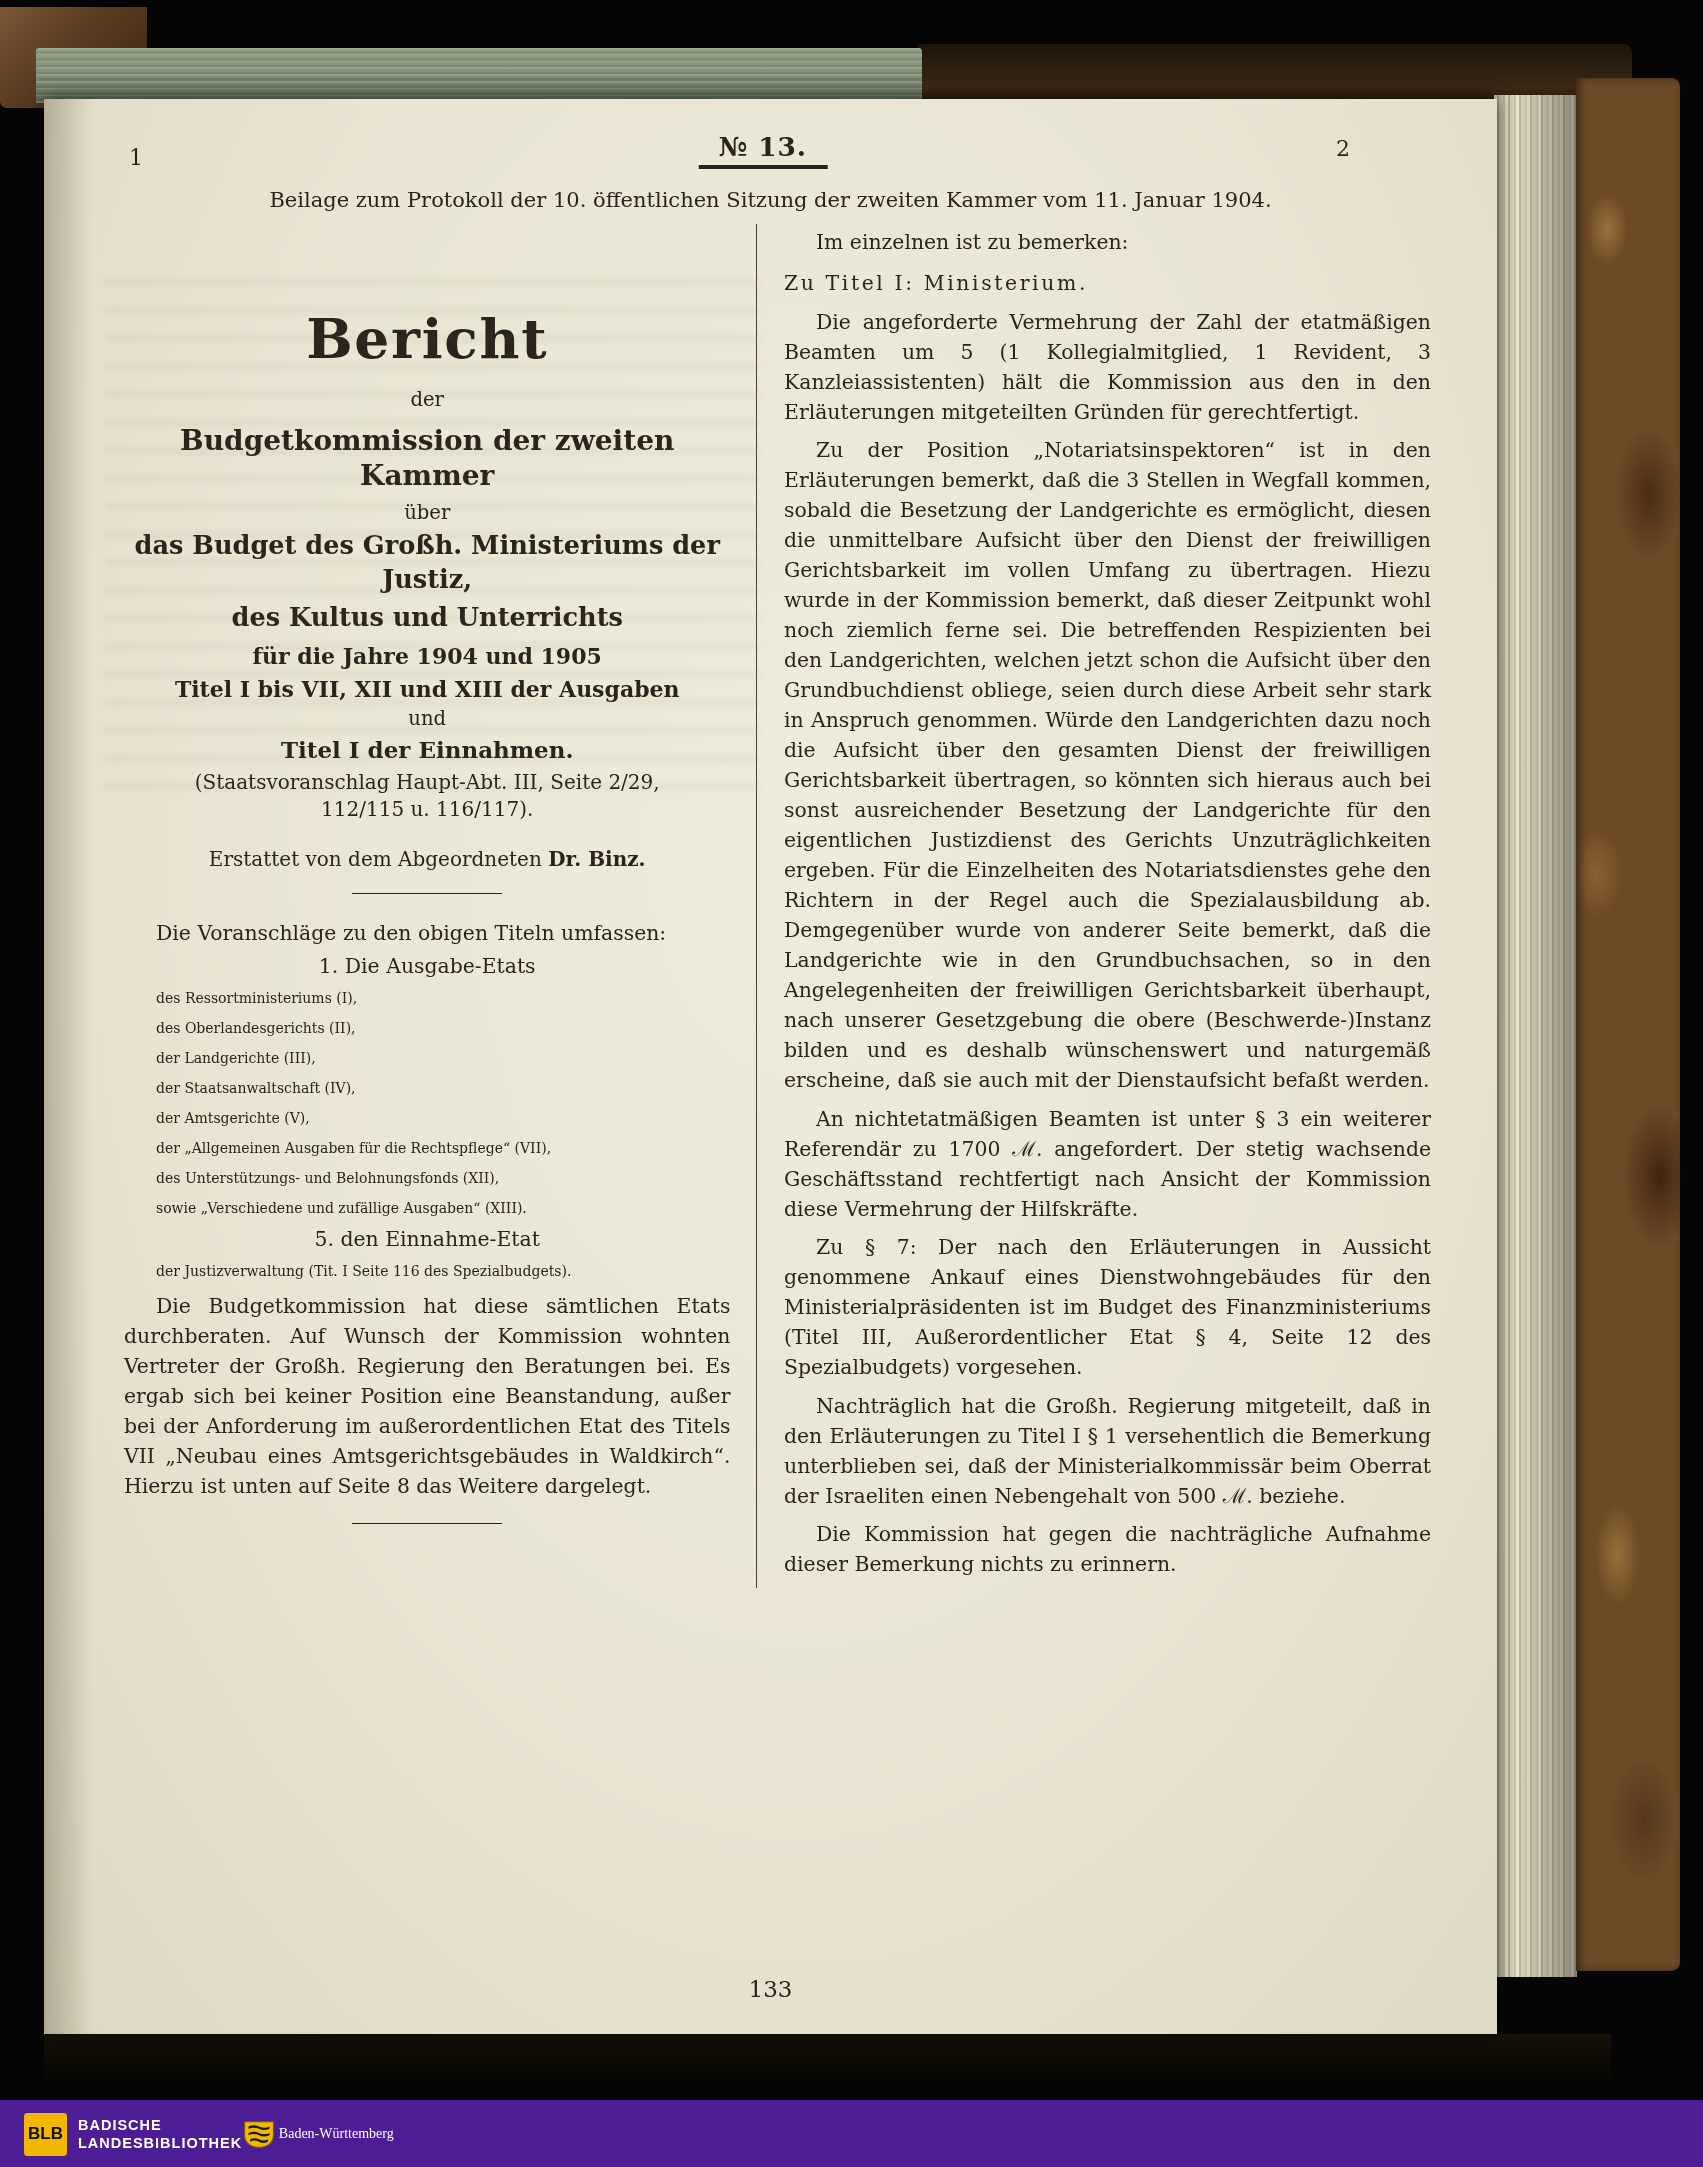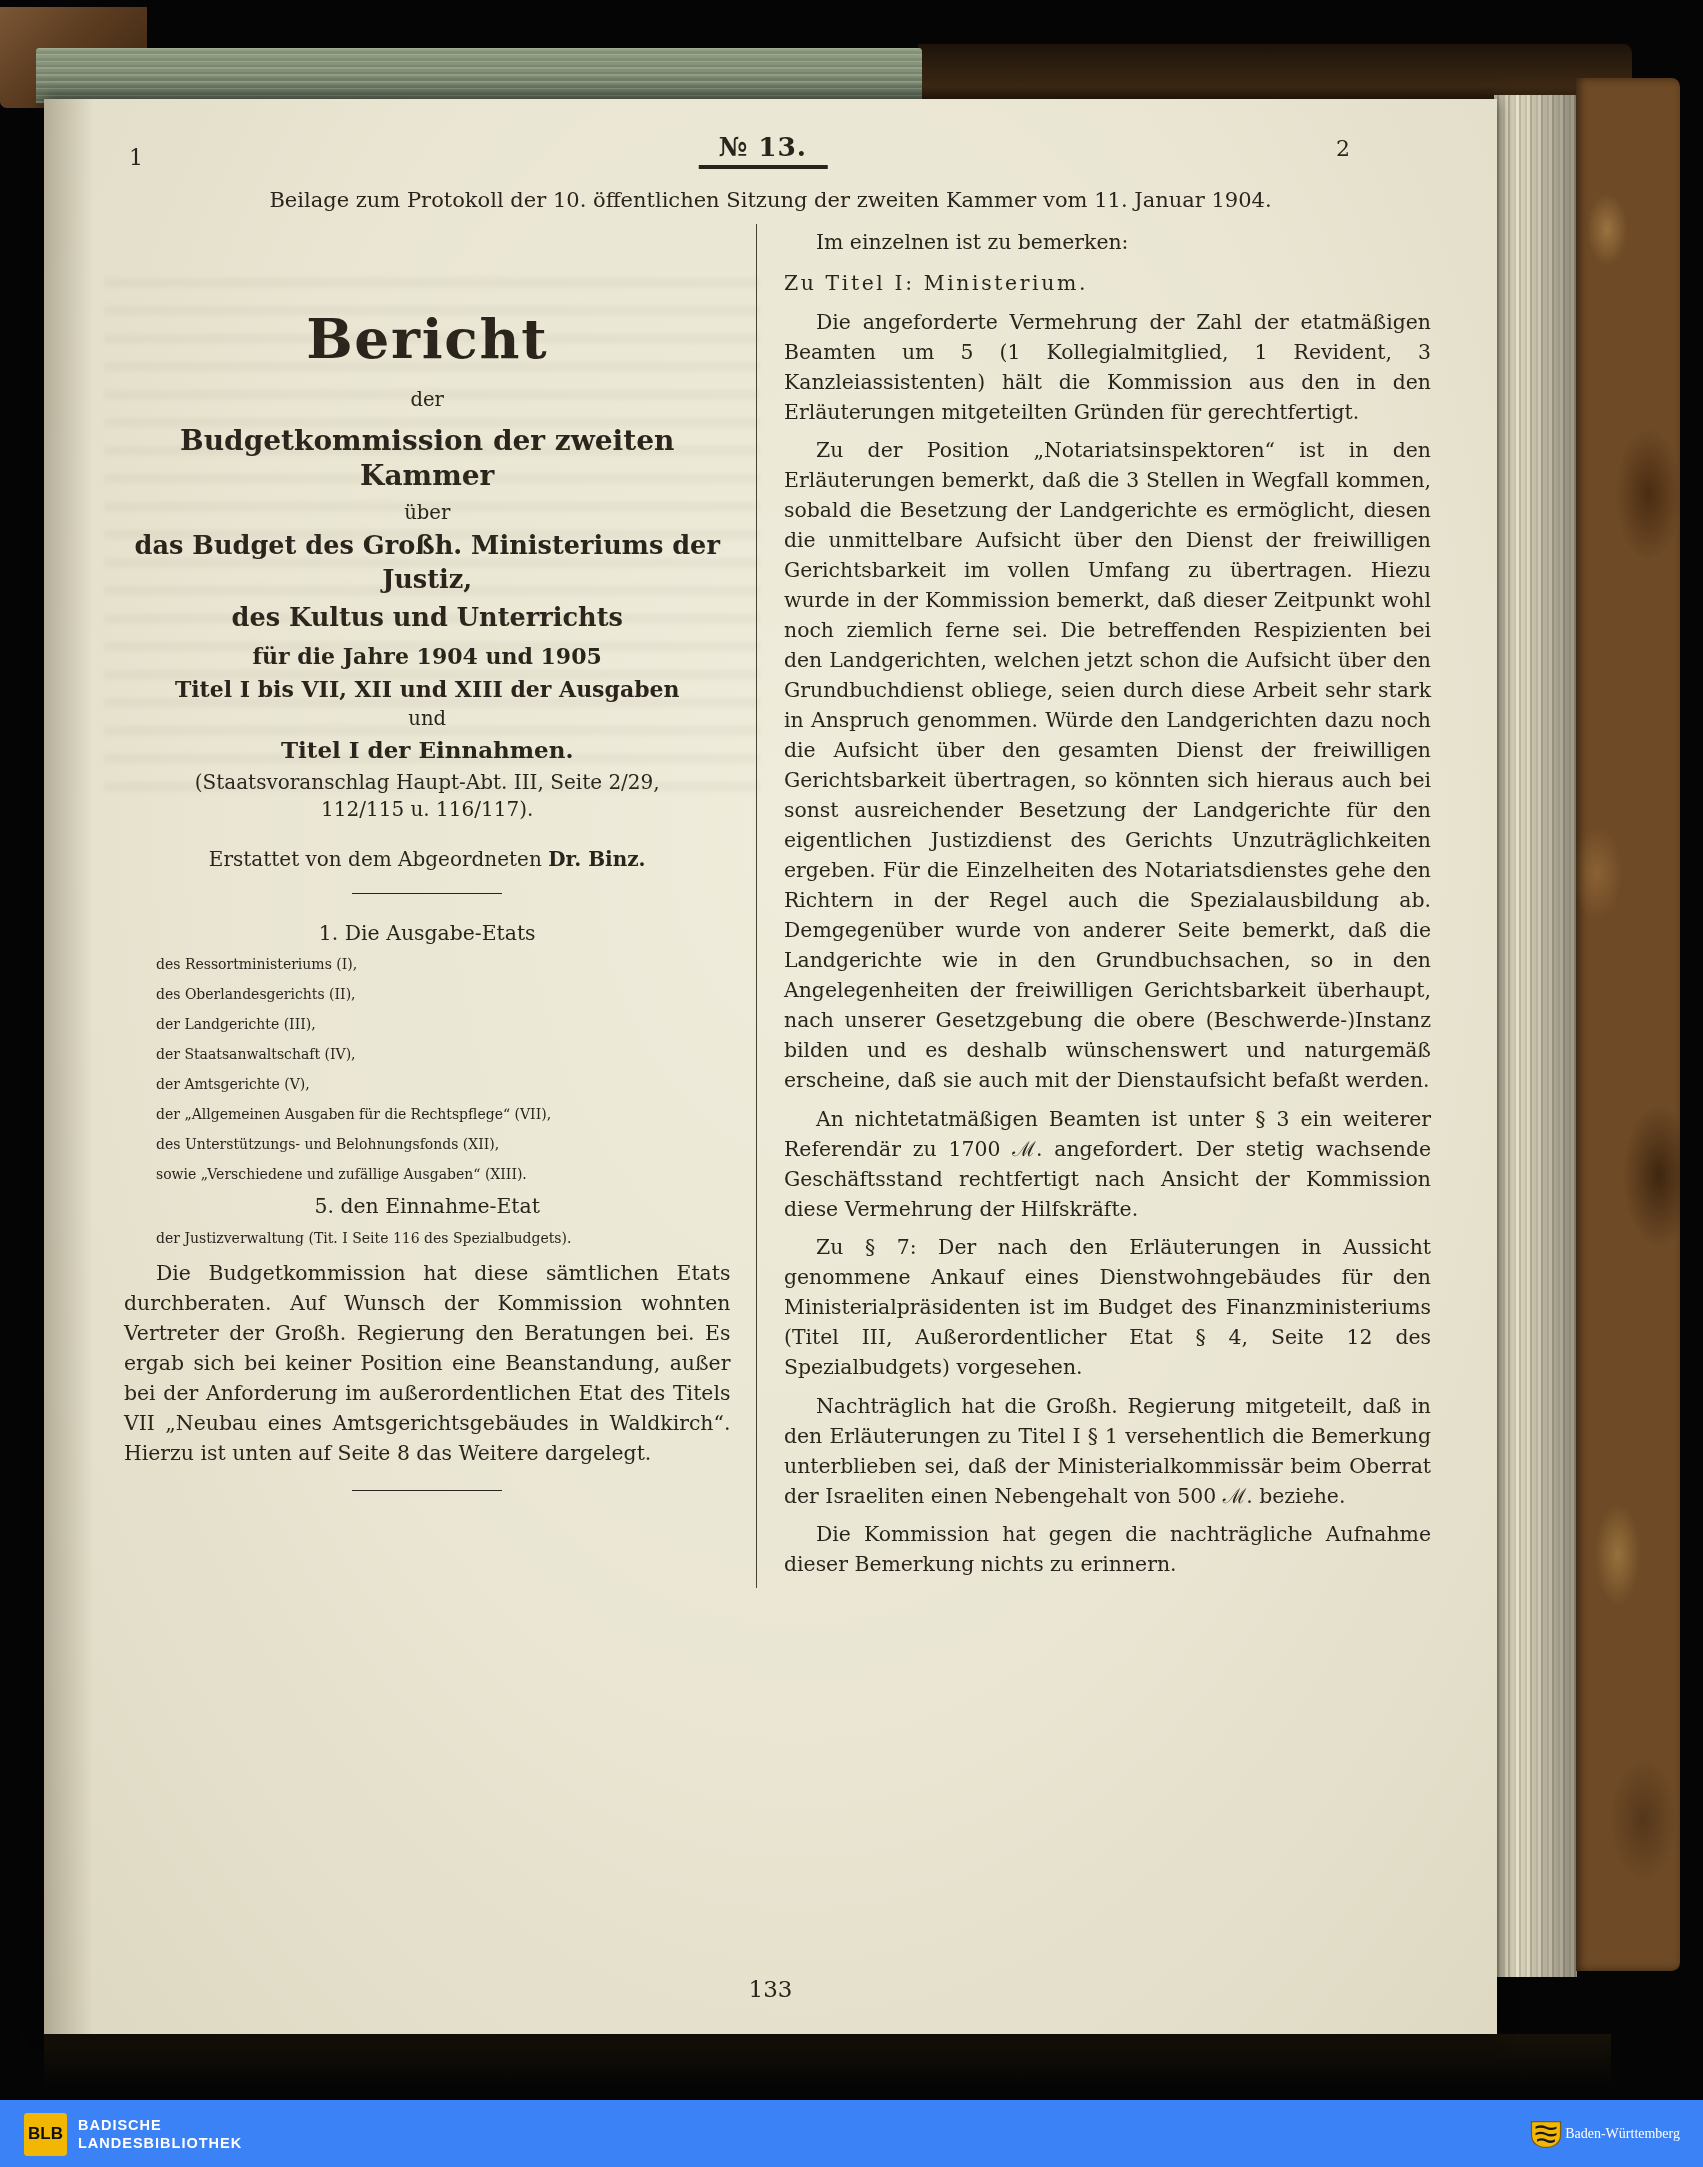--- a/index.html
+++ b/index.html
@@ -115,22 +115,22 @@
   .col-right .para { margin-bottom: 8.5px; }
 
   .folio {
     position: absolute; bottom: 32px; left: 50%; transform: translateX(-50%);
     font-size: 23px;
   }
 
   
   .bar {
     position: absolute; left: 0; right: 0; bottom: 0; height: 68px;
-    background: #3b82f6;
-    display: flex; align-items: center; justify-content: space-between;
+    background: #4c1d95;
+    display: flex; align-items: center; justify-content: flex-start;
     padding: 0 24px;
   }
   .blb { display: flex; align-items: center; gap: 11px; }
   .blb-box {
     width: 43px; height: 43px; background: var(--accent-gold, #f2b705); color: #101010;
     font-family: "Liberation Sans", sans-serif; font-weight: bold; font-size: 17px;
     display: flex; align-items: center; justify-content: center; border-radius: 3.4px;
   }
   .blb-text {
     color: #ffffff; font-family: "Liberation Sans", sans-serif;
@@ -179,20 +179,21 @@
         <div class="t-titles">Titel I bis VII, XII und XIII der Ausgaben</div>
         <div class="t-small">und</div>
         <div class="t-revenue">Titel I der Einnahmen.</div>
         <div class="t-ref">(Staatsvoranschlag Haupt-Abt. III, Seite 2/29,</div>
         <div class="t-ref">112/115 u. 116/117).</div>
         <div class="t-rapporteur">
           <span>Erstattet von dem Abgeordneten </span><b>Dr. Binz.</b>
         </div>
         <div class="rule-short"></div>
 
+        <p class="para indent">Die Voranschläge zu den obigen Titeln umfassen:</p>
         <div class="center-line">1. Die Ausgabe-Etats</div>
         <div class="list">
           <div class="list-item">des Ressortministeriums (I),</div>
           <div class="list-item">des Oberlandesgerichts (II),</div>
           <div class="list-item">der Landgerichte (III),</div>
           <div class="list-item">der Staatsanwaltschaft (IV),</div>
           <div class="list-item">der Amtsgerichte (V),</div>
           <div class="list-item">der „Allgemeinen Ausgaben für die Rechtspflege“ (VII),</div>
           <div class="list-item">des Unterstützungs- und Belohnungsfonds (XII),</div>
           <div class="list-item">sowie „Verschiedene und zufällige Ausgaben“ (XIII).</div>

